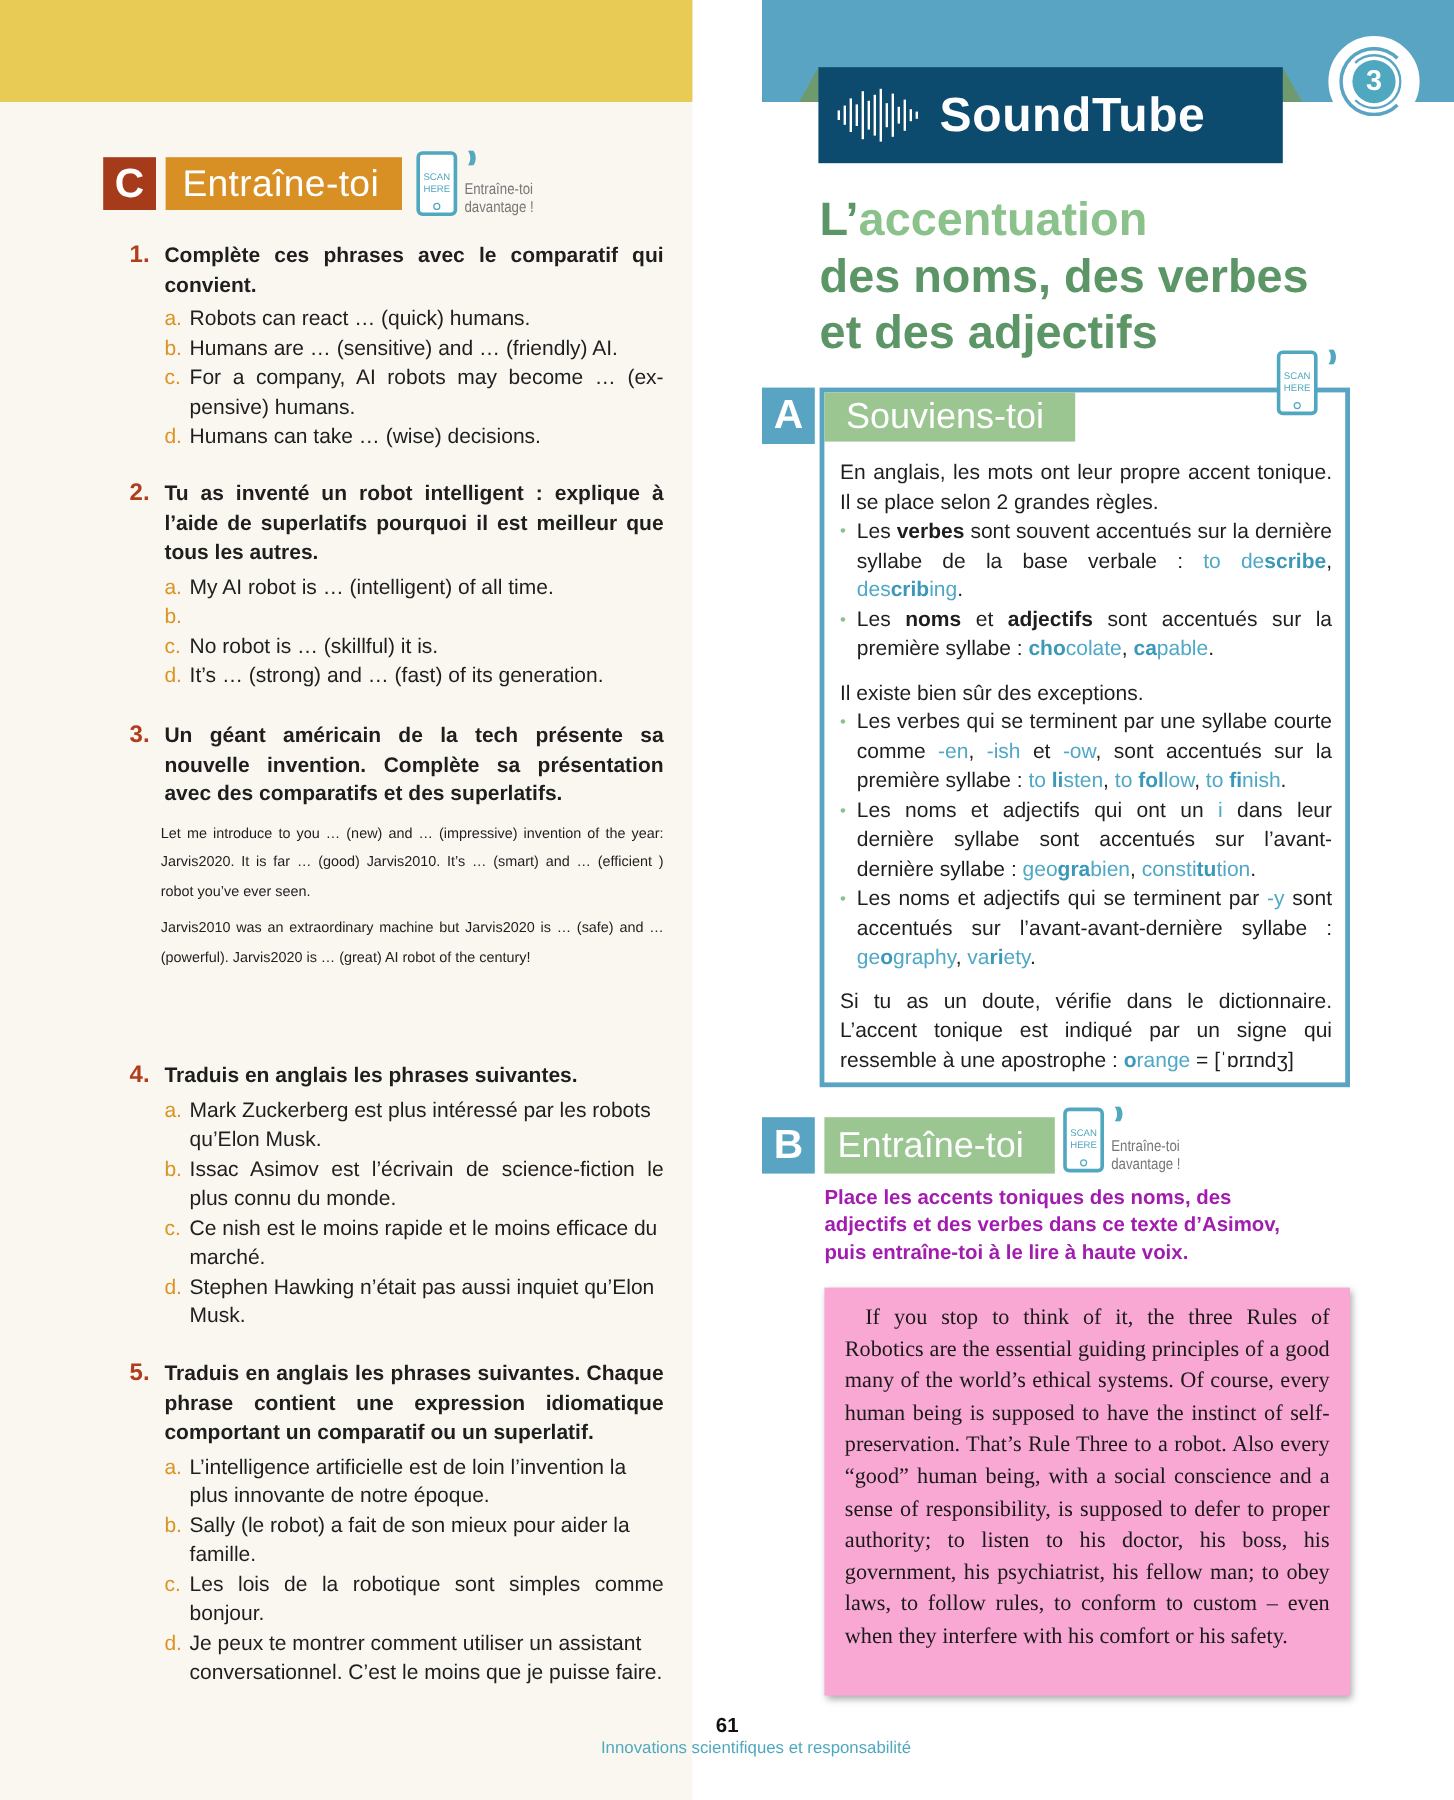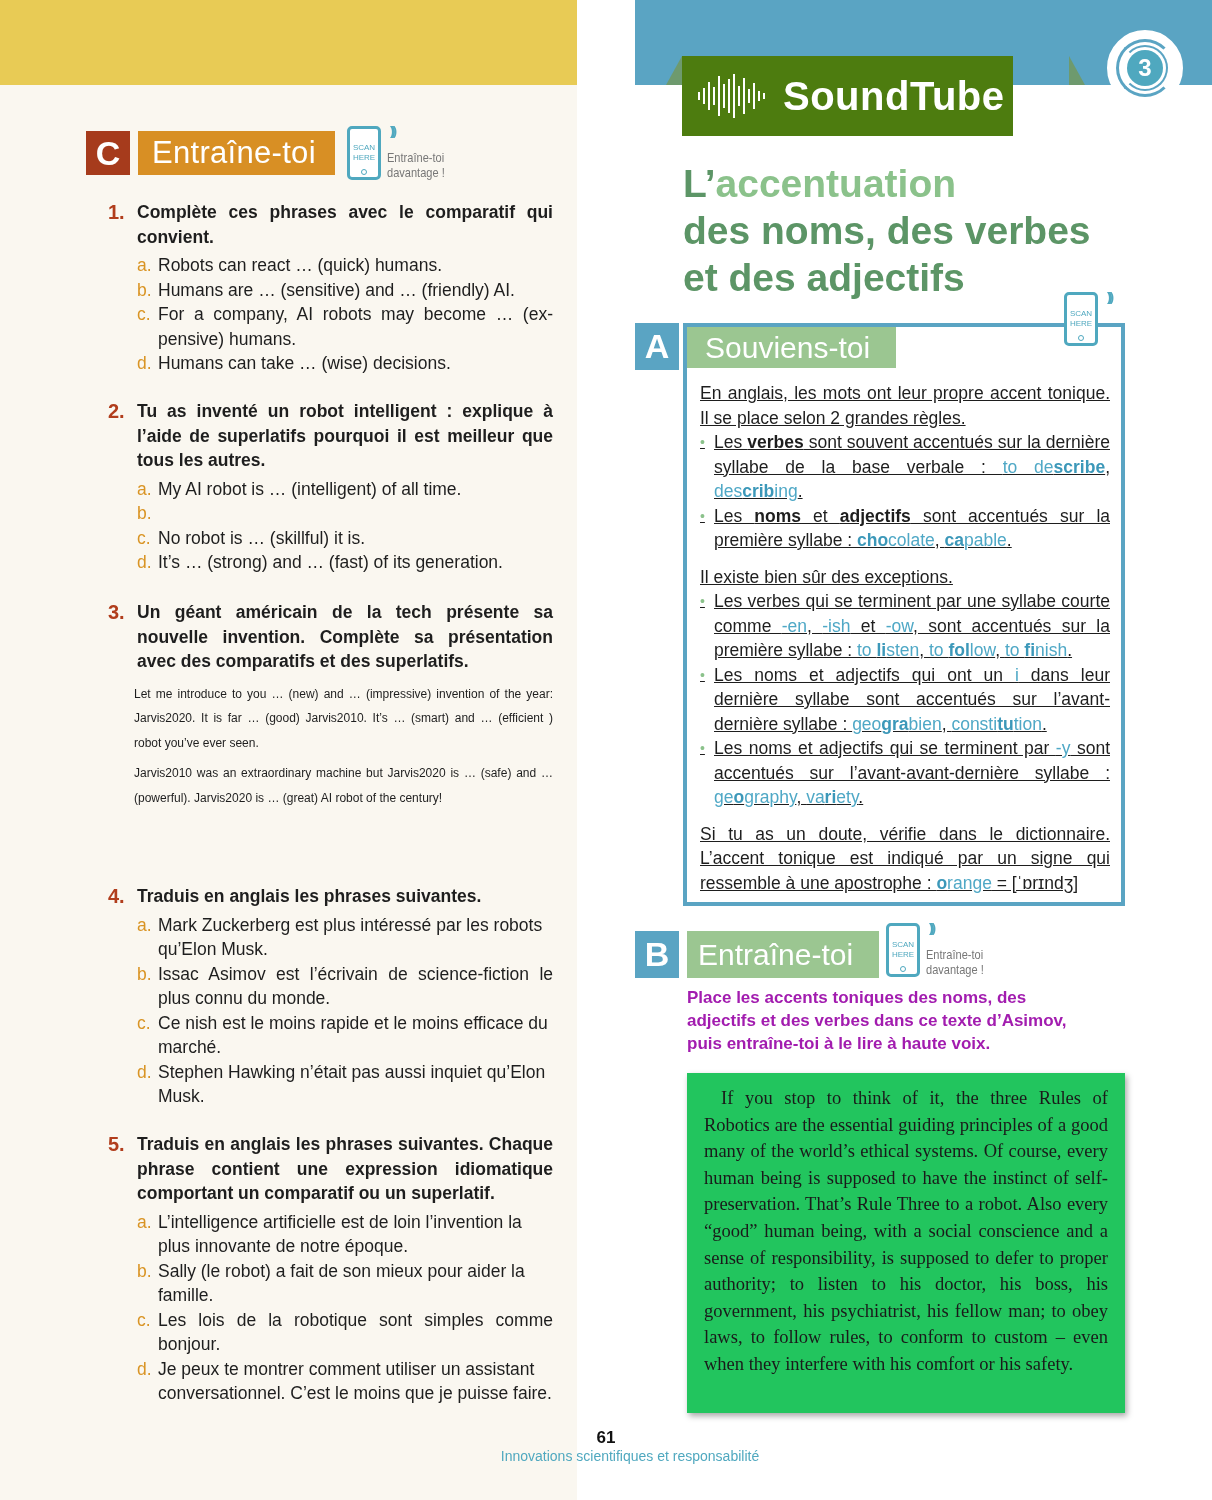--- a/index.html
+++ b/index.html
@@ -25,54 +25,54 @@
   .ex-num { color: #b13d1c; width: 29px; flex-shrink: 0; font-size: 20px; }
   .ex-items { margin-top: 4px; padding-left: 29px; }
   .ex-item { display: flex; font-size: 17.5px; line-height: 24.5px; }
   .ex-letter { color: #d99424; width: 21px; flex-shrink: 0; }
   .ex-para { font-size: 12px; line-height: 24.5px; margin-left: 26px; text-align: justify; margin-top: 8px; }
 
   
   .right-top-band { position: absolute; left: 635px; top: 0; width: 577px; height: 85px; background: #5aa4c3; }
   .st-fold-l { position: absolute; left: 666px; top: 56px; width: 0; height: 0; border-left: 16px solid transparent; border-right: 0 solid transparent; border-bottom: 29px solid #6e9a6e; }
   .st-fold-r { position: absolute; left: 1069px; top: 56px; width: 0; height: 0; border-right: 16px solid transparent; border-bottom: 29px solid #6e9a6e; }
-  .soundtube-banner { position: absolute; left: 682px; top: 56px; width: 331px; height: 80px; background: #4d7c0f; display: flex; align-items: center; padding-left: 16px; }
+  .soundtube-banner { position: absolute; left: 682px; top: 56px; width: 387px; height: 80px; background: #0c4a6e; display: flex; align-items: center; padding-left: 16px; }
   .wave-icon { display: flex; align-items: center; height: 46px; gap: 3px; }
   .wave-icon span { display: block; width: 2px; background: #fff; }
   .soundtube-label { color: #fff; font-size: 40px; font-weight: bold; margin-left: 18px; letter-spacing: 0.5px; }
 
   .unit-badge { position: absolute; left: 1107px; top: 30px; width: 76px; height: 76px; border-radius: 50%; background: #fff; border: 3px solid #fff; display: flex; align-items: center; justify-content: center; }
   .unit-ring { position: absolute; inset: 6px; border-radius: 50%; border: 3px solid #5aa4c3; border-right-color: transparent; }
   .unit-ring2 { position: absolute; inset: 12px; border-radius: 50%; border: 2px solid #5aa4c3; border-left-color: transparent; }
   .unit-num { width: 36px; height: 36px; border-radius: 50%; background: #4fa8bf; color: #fff; font-weight: bold; font-size: 24px; display: flex; align-items: center; justify-content: center; z-index: 2; }
 
   .main-title { position: absolute; left: 683px; top: 160px; width: 420px; font-size: 39px; line-height: 47px; font-weight: bold; color: #5c9566; }
   .main-title .l1 { color: #8bc28b; }
   .main-title .l1 .L { color: #5c9566; }
 
   .a-box { position: absolute; left: 683px; top: 323px; width: 442px; height: 583px; border: 4px solid #5aa4c3; background: #fff; }
   .a-letter { position: absolute; left: 635px; top: 323px; width: 44px; height: 47px; background: #5aa4c3; color: #fff; font-weight: bold; font-size: 34px; display: flex; align-items: center; justify-content: center; }
   .a-title { position: absolute; left: 687px; top: 327px; width: 209px; height: 41px; background: #9bc691; color: #fff; font-size: 30px; display: flex; align-items: center; padding-left: 18px; }
   .a-scan { position: absolute; left: 1064px; top: 292px; }
 
-  .a-content { position: absolute; left: 700px; top: 381px; width: 410px; font-size: 17.5px; line-height: 24.5px; text-decoration: underline; }
+  .a-content { position: absolute; left: 700px; top: 381px; width: 410px; font-size: 17.5px; line-height: 24.5px; }
   .a-content p { text-align: justify; }
   .a-content .bul { display: flex; }
   .a-content .bul .b { color: #8bc28b; width: 14px; flex-shrink: 0; font-size: 14px; }
   .a-content .bul .t { text-align: justify; flex: 1; }
   .blue { color: #4fa8c6; }
   .blue b { color: #3c98b9; }
   .gap { height: 12px; }
 
   .b-letter { position: absolute; left: 635px; top: 931px; width: 44px; height: 47px; background: #5aa4c3; color: #fff; font-weight: bold; font-size: 34px; display: flex; align-items: center; justify-content: center; }
   .b-title { position: absolute; left: 687px; top: 931px; width: 192px; height: 47px; background: #9bc691; color: #fff; font-size: 30px; display: flex; align-items: center; padding-left: 11px; }
   .b-scan { position: absolute; left: 886px; top: 923px; }
   .b-instr { position: absolute; left: 687px; top: 986px; width: 410px; font-size: 17px; line-height: 23px; font-weight: bold; color: #a21caf; }
 
-  .quote-box { position: absolute; left: 687px; top: 1073px; width: 438px; height: 340px; background: #22c55e; box-shadow: 2px 3px 6px rgba(0,0,0,0.35); padding: 12px 17px 0 17px; }
+  .quote-box { position: absolute; left: 687px; top: 1073px; width: 438px; height: 340px; background: #f9a8d4; box-shadow: 2px 3px 6px rgba(0,0,0,0.35); padding: 12px 17px 0 17px; }
   .quote-text { font-family: "Liberation Serif", "DejaVu Serif", serif; font-size: 18.5px; line-height: 26.6px; text-align: justify; text-indent: 17px; color: #1a1a1a; }
 
   .footer-page { position: absolute; left: 0; top: 1428px; width: 1212px; text-align: center; font-weight: bold; font-size: 17px; color: #111; }
   .footer-sub { position: absolute; left: 0; top: 1448px; width: 1212px; text-align: center; font-size: 14px; color: #4fa8bf; margin-left: 24px; }
 </style>
 </head>
 <body>
 
 <div class="left-col"></div>
 <div class="left-top-band"></div>

